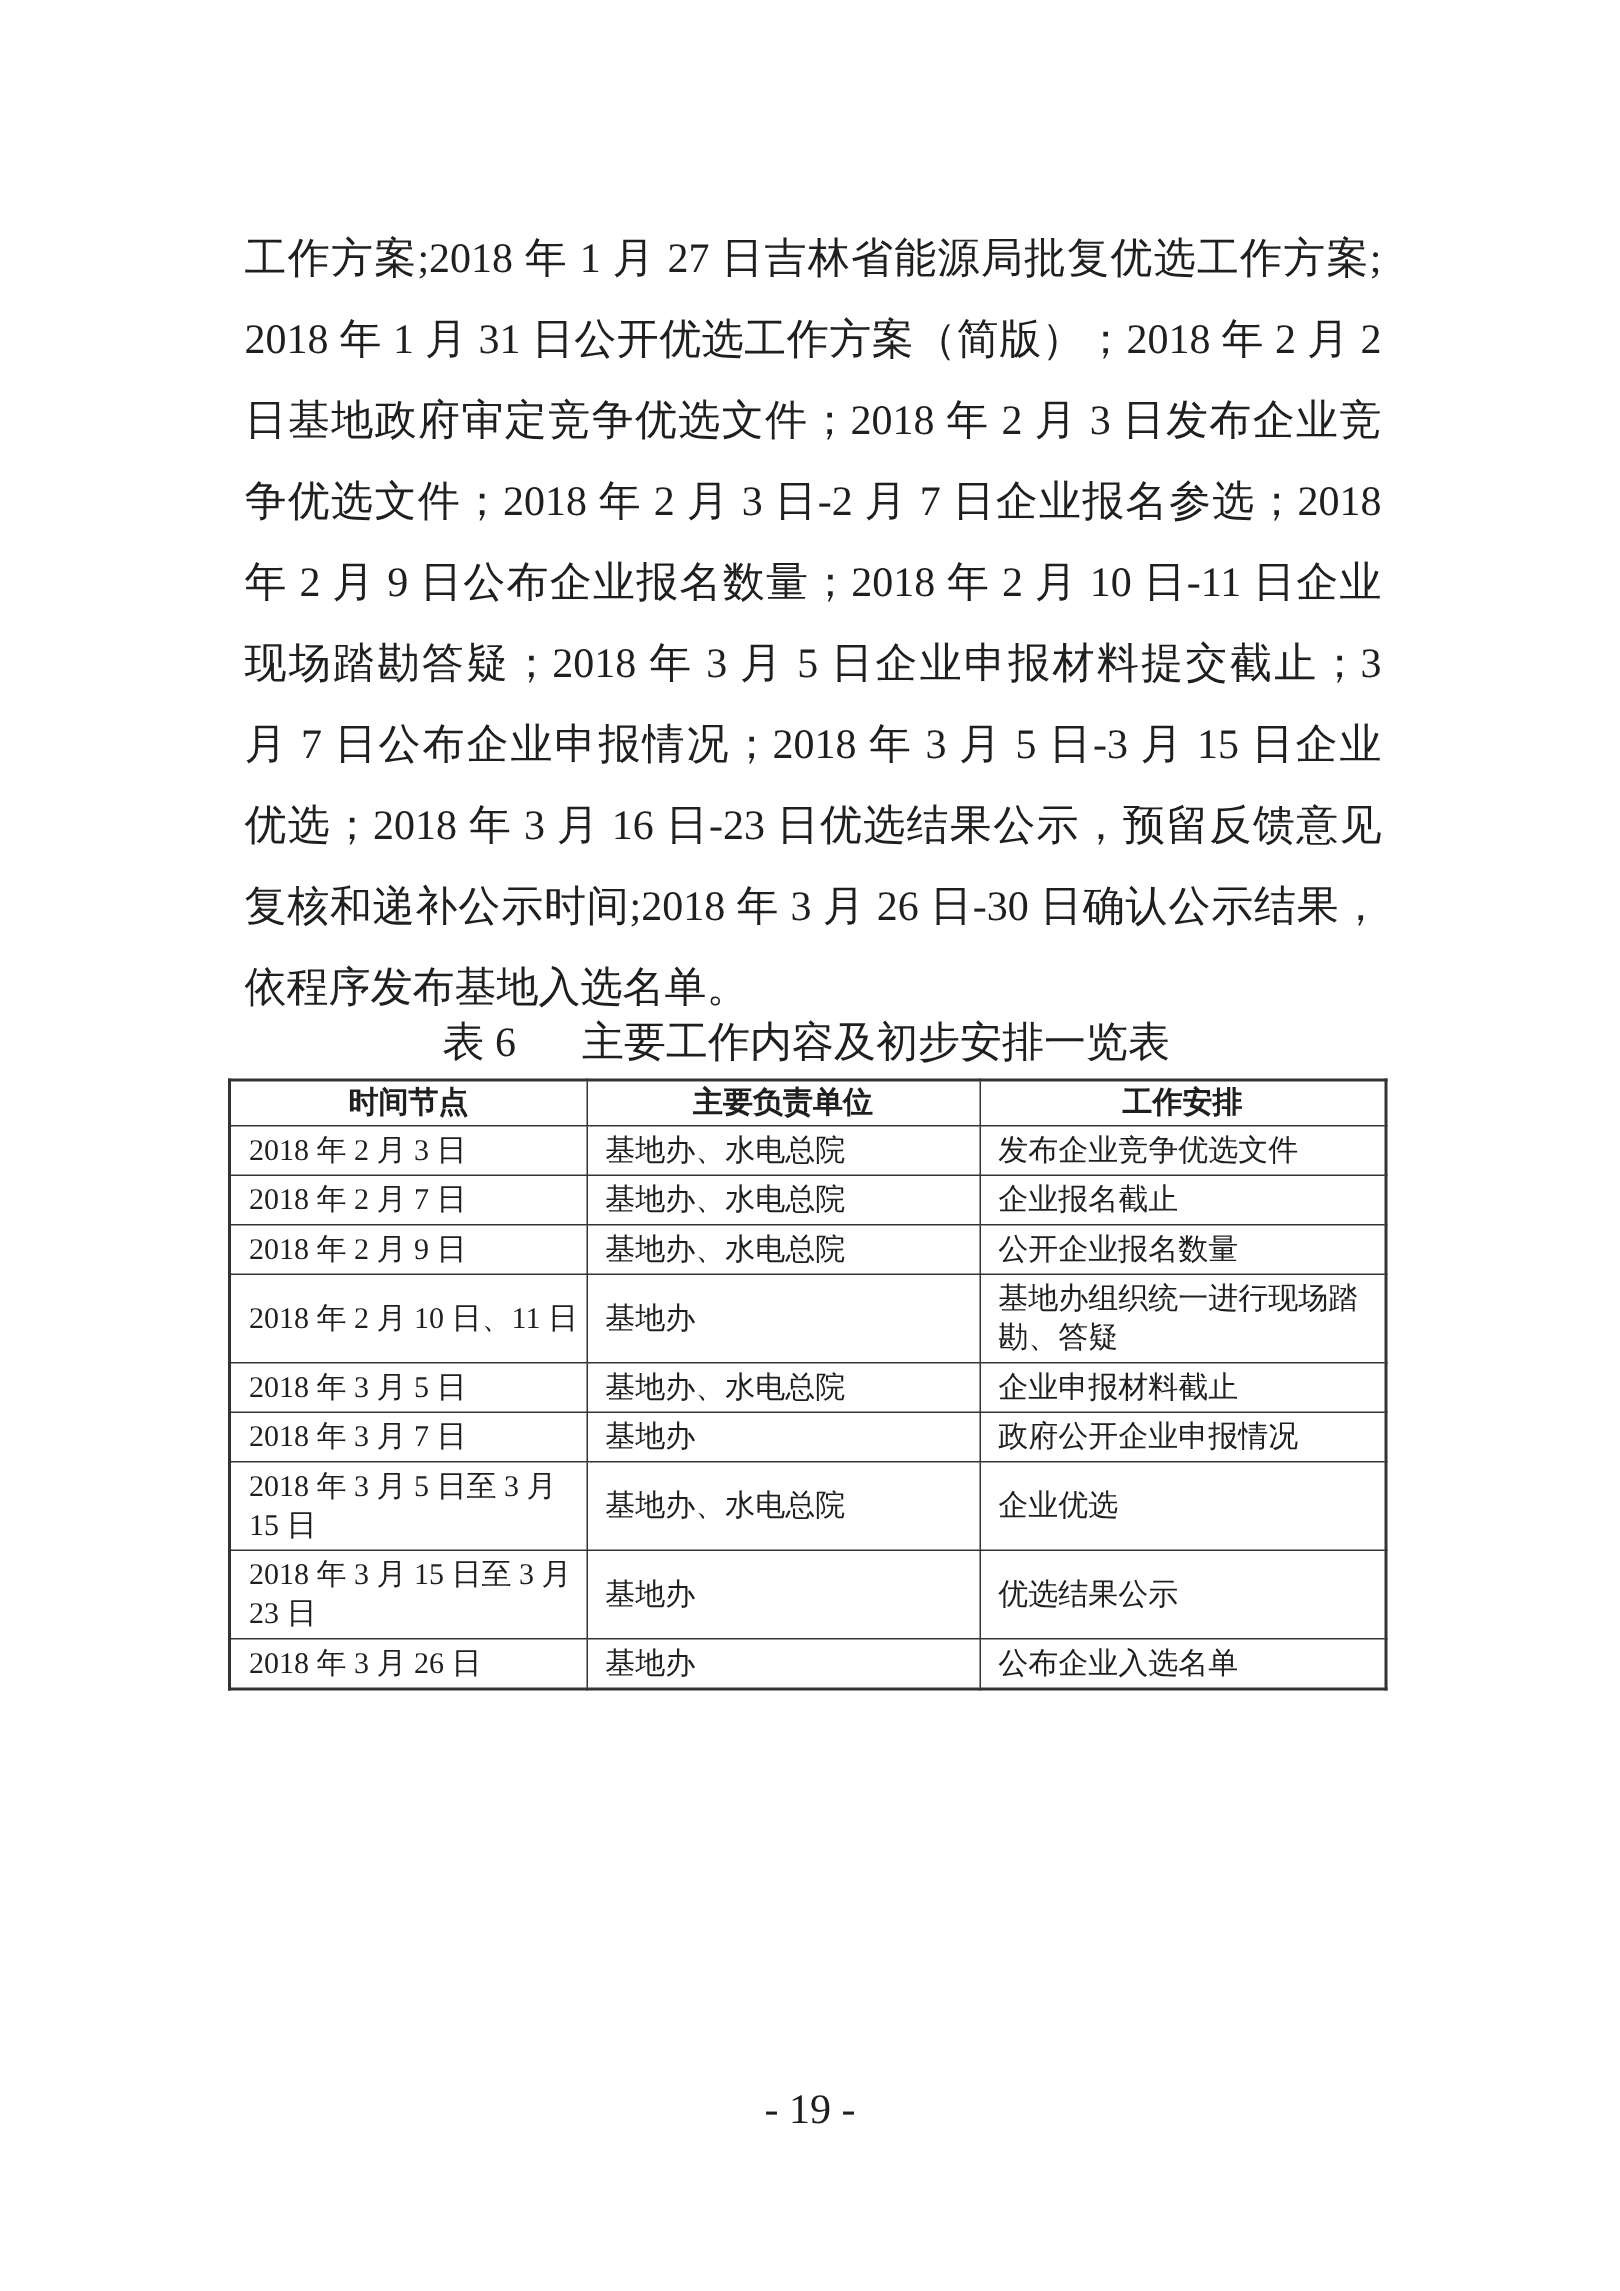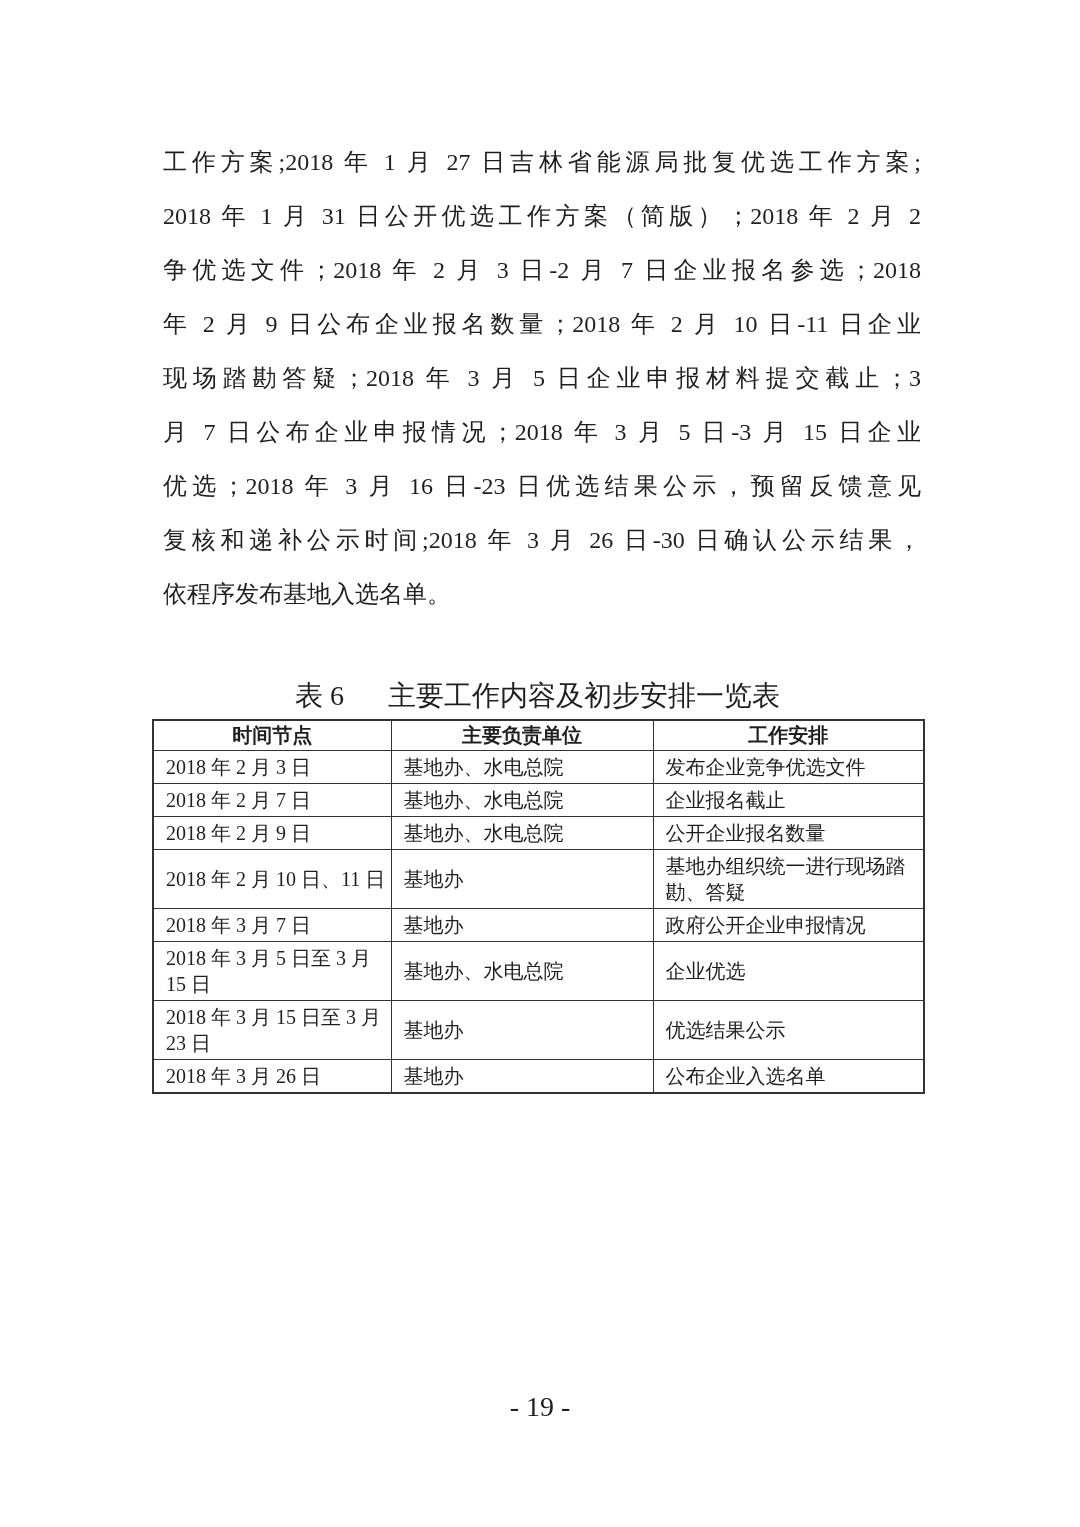--- a/index.html
+++ b/index.html
@@ -12,23 +12,23 @@
     width: 1080px;
     height: 1527px;
     background: #ffffff;
     font-family: "Liberation Serif", "DejaVu Serif", serif;
     color: #1f1f1f;
     overflow: hidden;
   }
   .body-text {
     position: absolute;
     left: 163px;
-    top: 135px;
+    top: 146px;
     width: 758px;
-    font-size: 24px;
+    font-size: 28px;
   }
   .body-text .line {
     line-height: 54px;
     text-align: justify;
     text-align-last: justify;
     text-justify: inter-ideograph;
   }
   .body-text .line.last {
     text-align-last: left;
   }
@@ -82,20 +82,21 @@
   }
 </style>
 </head>
 <body>
 
 <div class="page">
 
   <div class="body-text">
     <div class="line">工作方案;2018 年 1 月 27 日吉林省能源局批复优选工作方案;</div>
     <div class="line">2018 年 1 月 31 日公开优选工作方案（简版）；2018 年 2 月 2</div>
+    <div class="line">日基地政府审定竞争优选文件；2018 年 2 月 3 日发布企业竞</div>
     <div class="line">争优选文件；2018 年 2 月 3 日-2 月 7 日企业报名参选；2018</div>
     <div class="line">年 2 月 9 日公布企业报名数量；2018 年 2 月 10 日-11 日企业</div>
     <div class="line">现场踏勘答疑；2018 年 3 月 5 日企业申报材料提交截止；3</div>
     <div class="line">月 7 日公布企业申报情况；2018 年 3 月 5 日-3 月 15 日企业</div>
     <div class="line">优选；2018 年 3 月 16 日-23 日优选结果公示，预留反馈意见</div>
     <div class="line">复核和递补公示时间;2018 年 3 月 26 日-30 日确认公示结果，</div>
     <div class="line last">依程序发布基地入选名单。</div>
   </div>
 
   <div class="caption">
@@ -131,20 +132,25 @@
         <td>2018 年 2 月 9 日</td>
         <td>基地办、水电总院</td>
         <td>公开企业报名数量</td>
       </tr>
       <tr>
         <td>2018 年 2 月 10 日、11 日</td>
         <td>基地办</td>
         <td>基地办组织统一进行现场踏勘、答疑</td>
       </tr>
       <tr>
+        <td>2018 年 3 月 5 日</td>
+        <td>基地办、水电总院</td>
+        <td>企业申报材料截止</td>
+      </tr>
+      <tr>
         <td>2018 年 3 月 7 日</td>
         <td>基地办</td>
         <td>政府公开企业申报情况</td>
       </tr>
       <tr>
         <td>2018 年 3 月 5 日至 3 月 15 日</td>
         <td>基地办、水电总院</td>
         <td>企业优选</td>
       </tr>
       <tr>

